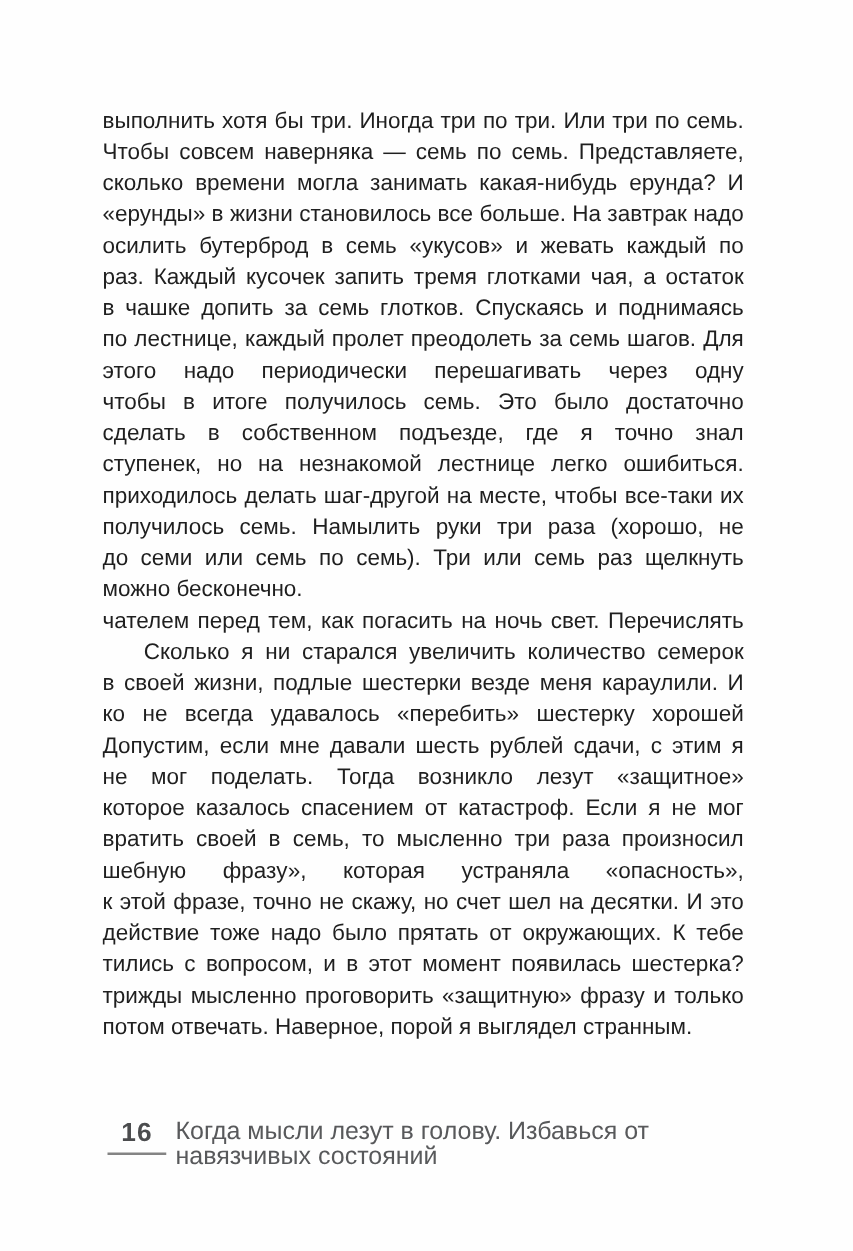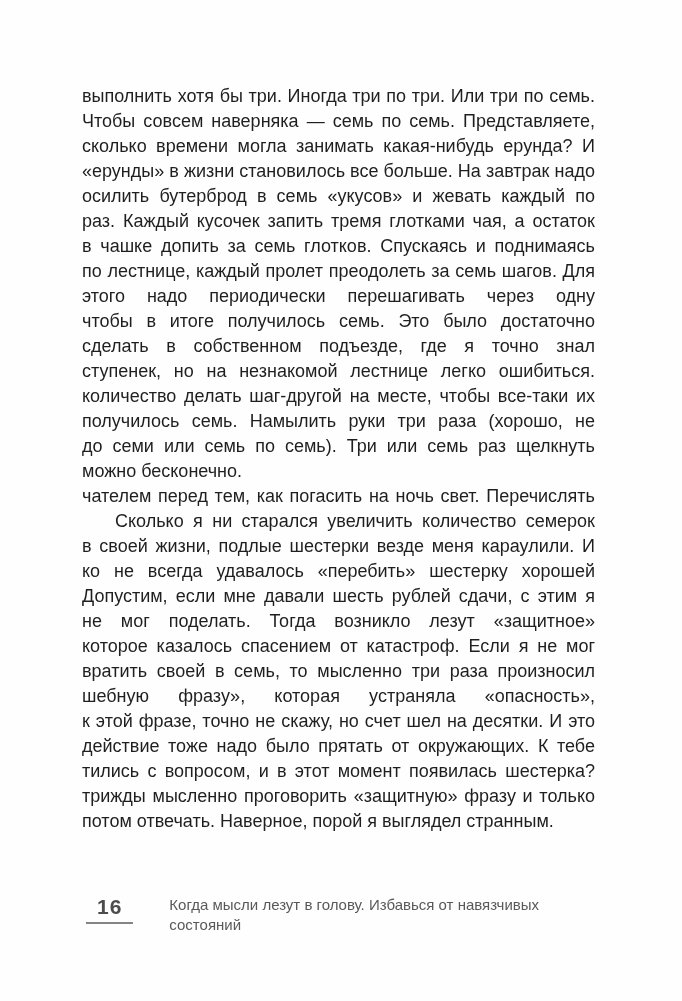--- a/index.html
+++ b/index.html
@@ -53,22 +53,22 @@
     margin-left: 4px;
   }
   .pagenum {
     font-weight: bold;
     font-size: 21px;
     line-height: 24px;
     color: #4b4c4e;
     letter-spacing: 1px;
   }
   .running-title {
-    margin-left: 36px;
-    font-size: 15px;
+    margin-left: 7px;
+    font-size: 20px;
     line-height: 20px;
     color: #58595b;
   }
 </style>
 </head>
 <body>
 
 <div class="page">
 
   <main class="text-block">
@@ -77,21 +77,21 @@
       <div class="line">сколько времени могла занимать какая-нибудь ерунда? И этой</div>
       <div class="line">«ерунды» в жизни становилось все больше. На завтрак надо</div>
       <div class="line">осилить бутерброд в семь «укусов» и жевать каждый по семь</div>
       <div class="line">раз. Каждый кусочек запить тремя глотками чая, а остаток</div>
       <div class="line">в чашке допить за семь глотков. Спускаясь и поднимаясь</div>
       <div class="line">по лестнице, каждый пролет преодолеть за семь шагов. Для</div>
       <div class="line">этого надо периодически перешагивать через одну ступеньку,</div>
       <div class="line">чтобы в итоге получилось семь. Это было достаточно просто</div>
       <div class="line">сделать в собственном подъезде, где я точно знал количество</div>
       <div class="line">ступенек, но на незнакомой лестнице легко ошибиться. Тогда</div>
-      <div class="line">количество делать шаг-другой на месте, чтобы все-таки их</div>
+      <div class="line">приходилось делать шаг-другой на месте, чтобы все-таки их</div>
       <div class="line">получилось семь. Намылить руки три раза (хорошо, не дошел</div>
       <div class="line">до семи или семь по семь). Три или семь раз щелкнуть выклю-</div>
       <div class="line last">можно бесконечно.</div>
       <div class="line">чателем перед тем, как погасить на ночь свет. Перечислять</div>
       <div class="line indent">Сколько я ни старался увеличить количество семерок</div>
       <div class="line">в своей жизни, подлые шестерки везде меня караулили. И дале-</div>
       <div class="line">ко не всегда удавалось «перебить» шестерку хорошей цифрой.</div>
       <div class="line">Допустим, если мне давали шесть рублей сдачи, с этим я ничего</div>
       <div class="line">не мог поделать. Тогда возникло лезут «защитное» действие,</div>
       <div class="line">которое казалось спасением от катастроф. Если я не мог пре-</div>

